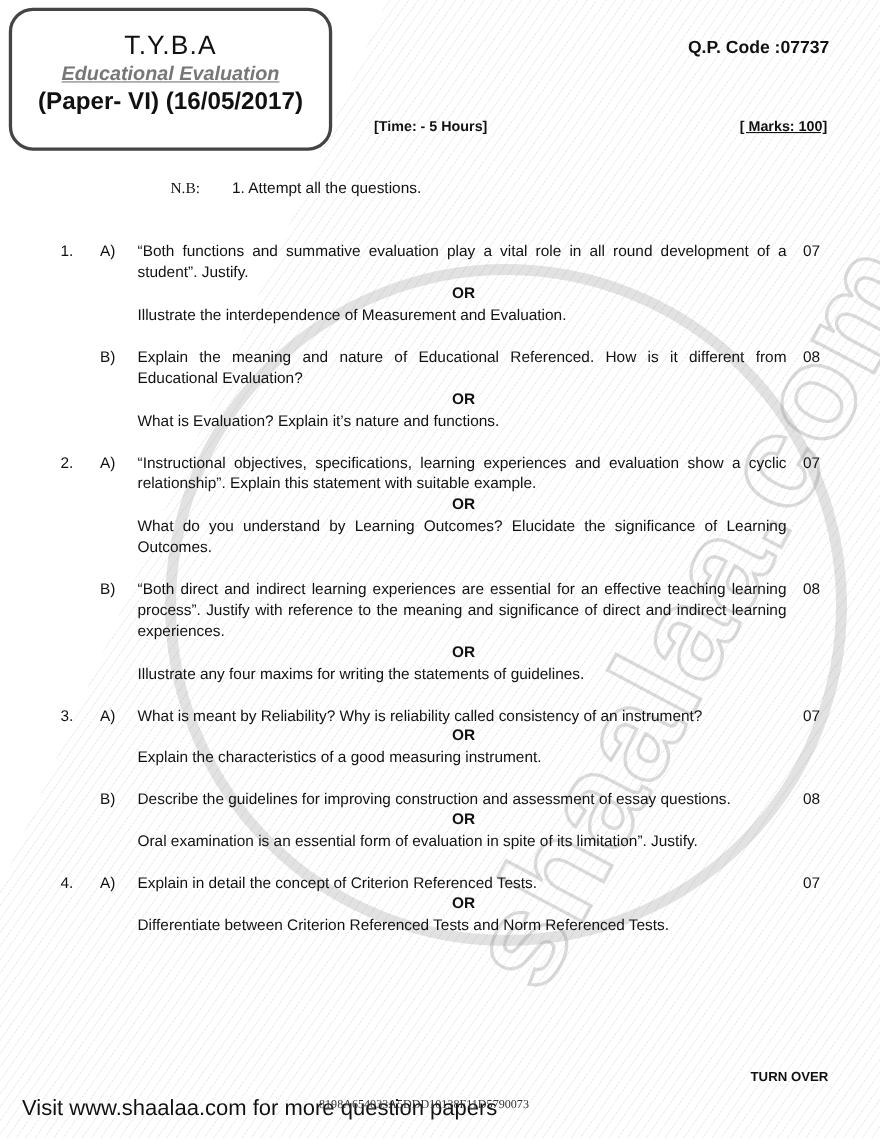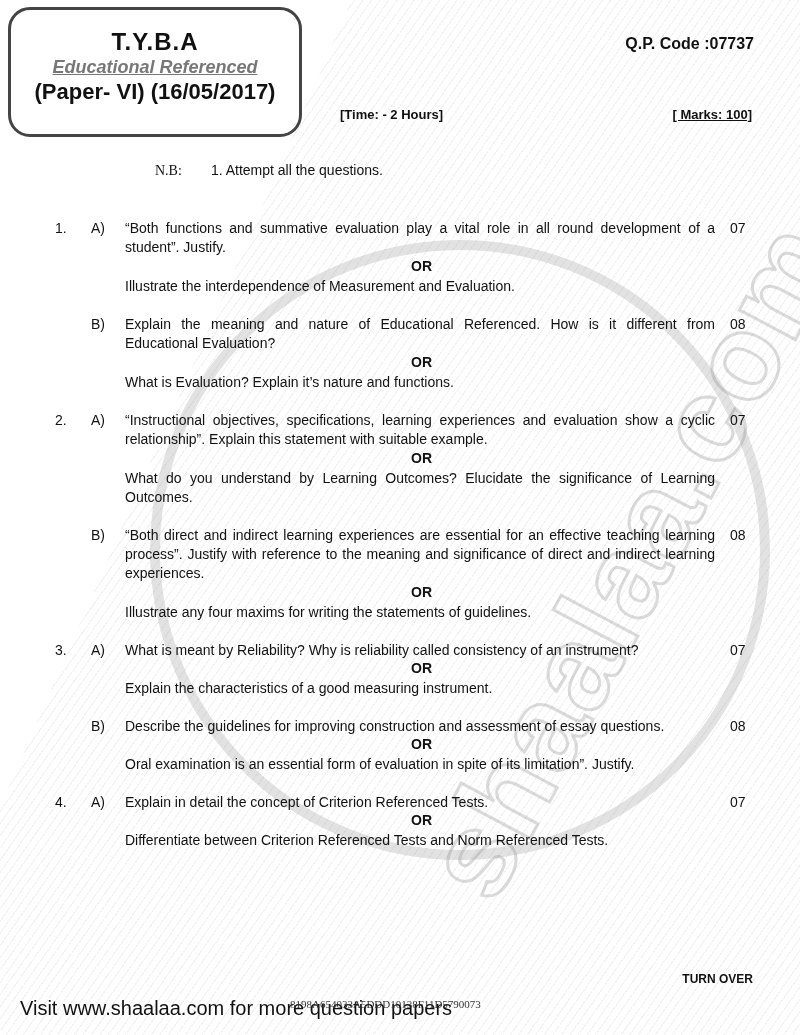--- a/index.html
+++ b/index.html
@@ -22,21 +22,21 @@
   .wm-text {
     position: absolute; left: 260px; top: 490px; transform: rotate(-62deg);
     font-size: 120px; font-weight: 700; color: transparent;
     -webkit-text-stroke: 3px rgba(150,150,150,0.35);
     pointer-events: none; letter-spacing: 2px;
   }
   .title-box {
     position: absolute; left: 8px; top: 7px; width: 288px; height: 124px;
     border: 3px solid #444; border-radius: 22px; text-align: center; background: #fff;
   }
-  .tyba { font-weight: 700; font-size: 24px; margin-top: 18px; letter-spacing: 1px; }
+  .tyba { font-weight: 400; font-size: 24px; margin-top: 18px; letter-spacing: 1px; }
   .edu { font-family: "DejaVu Serif", serif; font-weight: 700; font-size: 15px; margin-top: 2px; }
   .subject { font-weight: 700; font-style: italic; font-size: 18px; color: #777; text-decoration: underline; margin-top: 1px; }
   .paper { font-weight: 700; font-size: 22px; margin-top: 1px; }
   .qpcode { position: absolute; right: 46px; top: 35px; font-weight: 700; font-size: 16px; }
   .time { position: absolute; left: 340px; top: 107px; font-weight: 700; font-size: 13px; }
   .marks { position: absolute; right: 48px; top: 107px; font-weight: 700; font-size: 13px; text-decoration: underline; }
   .nb { position: absolute; left: 155px; top: 162px; font-size: 14px; }
   .nb .lbl { display: inline-block; width: 52px; font-family: Liberation Serif, serif; }
   .q { position: absolute; font-size: 14px; line-height: 19px; }
   .num { position: absolute; left: 55px; }
@@ -51,26 +51,26 @@
 </style>
 </head>
 <body>
 
 <div class="wm-pattern"></div>
 <div class="wm-circle"></div>
 <div class="wm-text">shaalaa.com</div>
 
 <div class="title-box">
   <div class="tyba">T.Y.B.A</div>
-  <div class="subject">Educational Referenced</div>
+  <div class="subject">Educational Evaluation</div>
   <div class="paper">(Paper- VI) (16/05/2017)</div>
 </div>
 
 <div class="qpcode">Q.P. Code :07737</div>
-<div class="time">[Time: - 2 Hours]</div>
+<div class="time">[Time: - 5 Hours]</div>
 <div class="marks">[ Marks: 100]</div>
 
 <div class="nb">
   <span class="lbl">N.B:</span>
   <span>1.  Attempt all the questions.</span>
 </div>
 
 <div class="q" style="top:219px;left:0;width:800px;">
   <span class="num">1.</span>
   <span class="part">A)</span>

